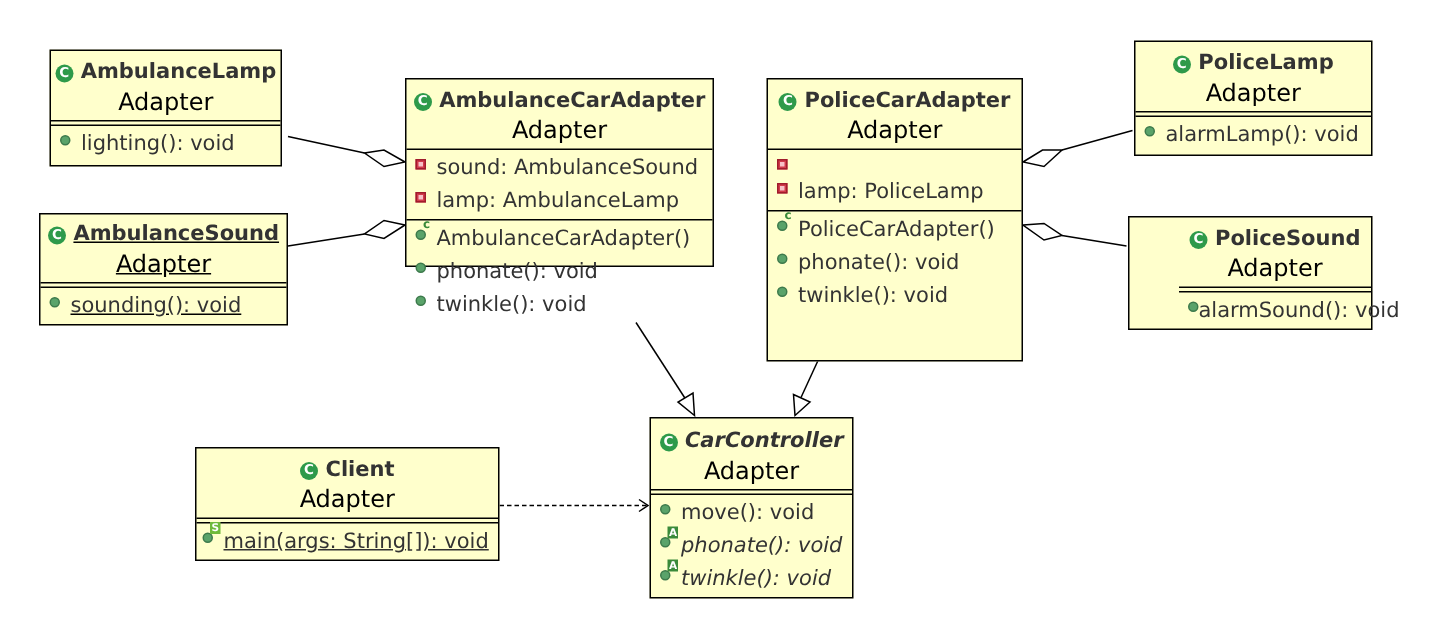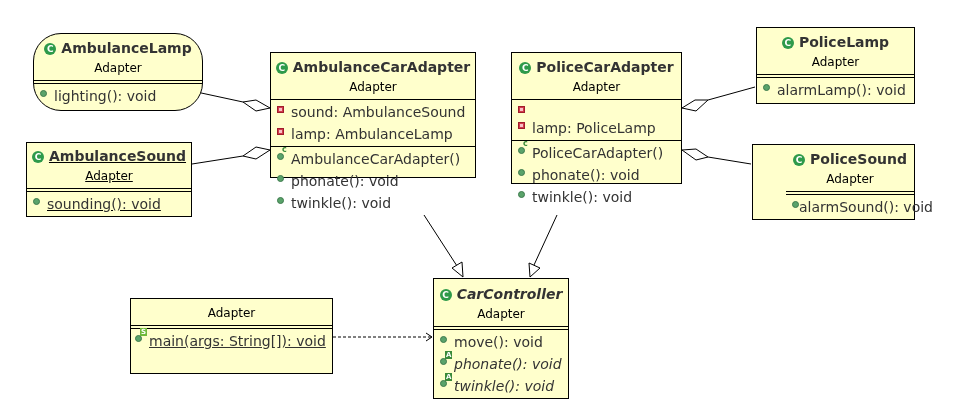--- a/index.html
+++ b/index.html
@@ -3,21 +3,21 @@
 <meta charset="utf-8">
 <style>
   html, body { margin:0; padding:0; background:#ffffff; }
   body { width:953px; height:411px; position:relative; overflow:hidden;
          font-family:"DejaVu Sans", sans-serif; }
   .cls { position:absolute; background:#ffffcc; border:1px solid #000;
          box-sizing:border-box; color:#000; }
   .cls .head { text-align:center; padding-top:4px; }
   .cls .name { font-weight:bold; font-size:14px; color:#333; line-height:20px; white-space:nowrap; }
   .cls .name.abstract { font-style:italic; }
-  .cls .pkg { font-size:12px; line-height:20px; padding-bottom:2px; }
+  .cls .pkg { font-size:16px; line-height:20px; padding-bottom:2px; }
   .cls .sep2 { border-top:1px solid #000; height:2px; border-bottom:1px solid #000; }
   .cls .sep1 { border-top:1px solid #000; }
   .cls .compart { padding:1px 0 1px 4px; }
   .row { font-size:14px; line-height:22px; white-space:nowrap; color:#333; display:flex; align-items:flex-start; }
   .row.italic .txt { font-style:italic; }
   .row.static .txt { text-decoration:underline; }
   .row .ic { width:16px; display:inline-flex; align-items:center; justify-content:flex-start; position:relative; height:16px; }
   .dot { width:7px; height:7px; border-radius:50%; background:#5aa36a; border:1px solid #3d7a4c; box-sizing:border-box; margin-left:2px; }
   .sq { width:7px; height:7px; background:#d23a4a; border:1px solid #a01c2c; box-sizing:border-box; margin-left:2px; position:relative; }
   .sq::after { content:""; position:absolute; left:1px; top:1px; width:3px; height:3px; background:#f7c0c6; }
@@ -60,21 +60,21 @@
     <line x1="557" y1="215" x2="534" y2="265" stroke="#000" stroke-width="1"></line>
     <polygon points="530,277 529,263 540,268" fill="#fff" stroke="#000" stroke-width="1"></polygon>
   </g>
 
   <g>
     <line x1="333" y1="337" x2="432" y2="337" stroke="#000" stroke-width="1" stroke-dasharray="3,2"></line>
     <polyline points="426,333 432,337 426,341" fill="none" stroke="#000" stroke-width="1"></polyline>
   </g>
 </svg>
 
-<div class="cls" style="left:33px;top:33px;width:170px;height:78px;border-radius:28px;">
+<div class="cls" style="left:33px;top:33px;width:155px;height:78px;">
   <div class="head">
     <div class="name"><span class="cicon">C</span><span>AmbulanceLamp</span></div>
     <div class="pkg">Adapter</div>
   </div>
   <div class="sep2"></div>
   <div class="compart">
     <div class="row">
         <span class="ic">
           <span class="dot"></span>
         </span>
@@ -136,21 +136,21 @@
       </div>
     <div class="row">
         <span class="ic">
           <span class="dot"></span>
         </span>
         <span class="txt">twinkle(): void</span>
       </div>
   </div>
 </div>
 
-<div class="cls" style="left:511px;top:52px;width:171px;height:132px;">
+<div class="cls" style="left:511px;top:52px;width:171px;height:189px;">
   <div class="head">
     <div class="name"><span class="cicon">C</span><span>PoliceCarAdapter</span></div>
     <div class="pkg">Adapter</div>
   </div>
   <div class="sep1"></div>
   <div class="compart">
     <div class="row">
         <span class="ic">
           <span class="sq"></span>
         </span>
@@ -213,20 +213,21 @@
         <span class="ic">
           <span class="dot"></span>
         </span>
         <span class="txt">alarmSound(): void</span>
       </div>
   </div>
 </div>
 
 <div class="cls" style="left:130px;top:298px;width:203px;height:76px;">
   <div class="head">
+    <div class="name"><span class="cicon">C</span><span>Client</span></div>
     <div class="pkg">Adapter</div>
   </div>
   <div class="sep2"></div>
   <div class="compart" style="padding-left:2px;">
     <div class="row static">
         <span class="ic">
           <span class="dot"></span>
           <span class="sup s">S</span>
         </span>
         <span class="txt">main(args: String[]): void</span>

